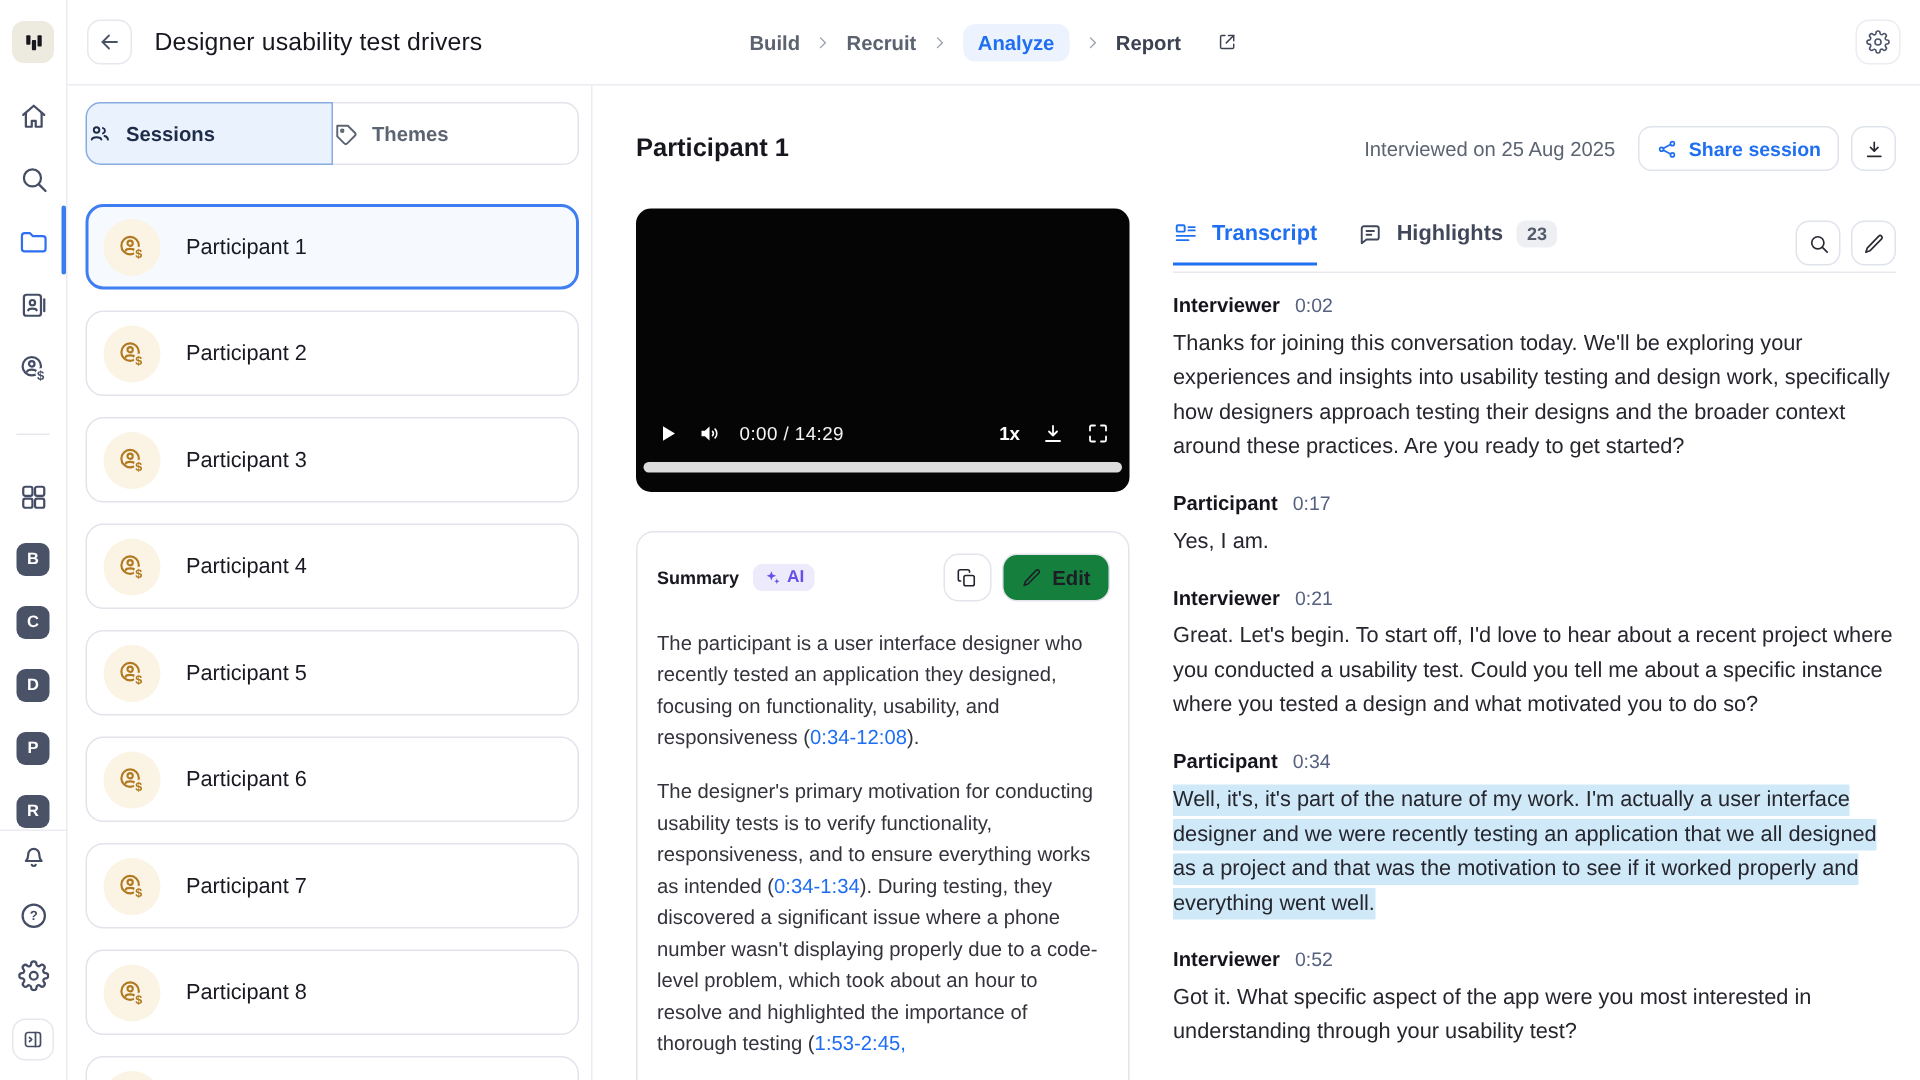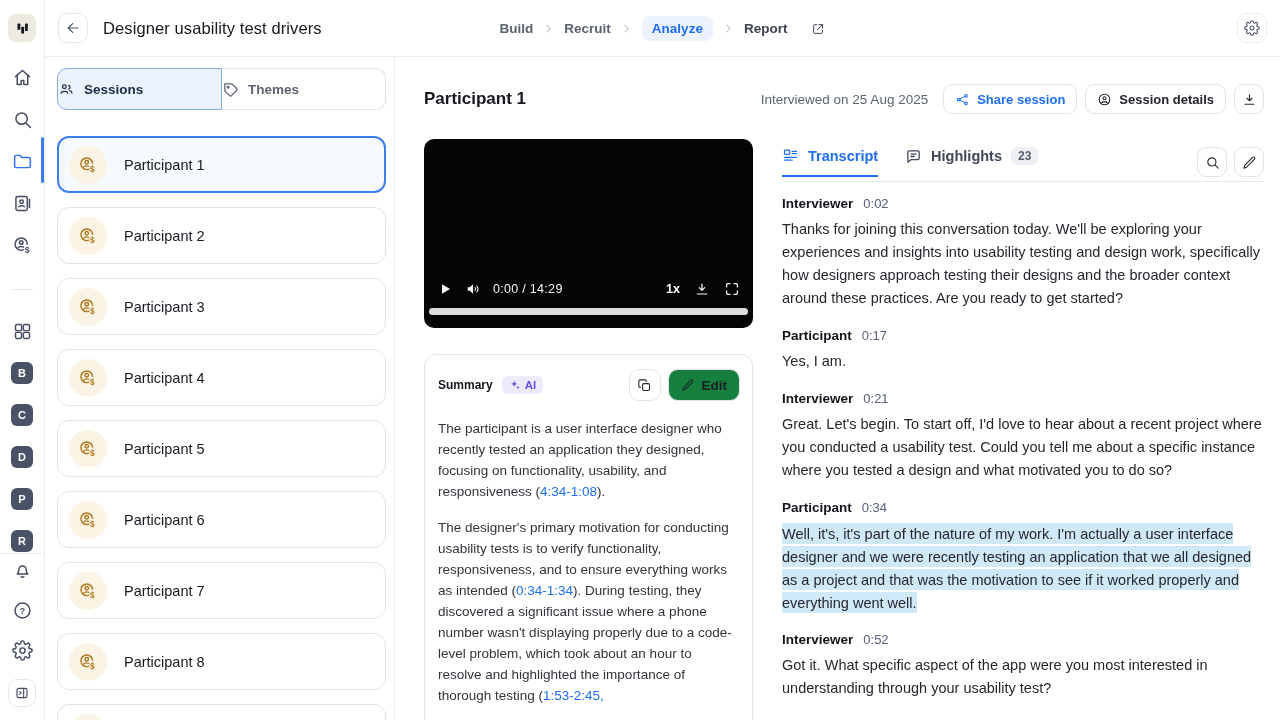--- a/index.html
+++ b/index.html
@@ -22,21 +22,21 @@
 
   
   .main{flex:1;display:flex;flex-direction:column;min-width:0}
   .header{height:57px;min-height:57px;border-bottom:1px solid #ebebf1;display:flex;align-items:center;position:relative;padding:0 13px}
   .back-btn{width:30px;height:30px;border:1px solid #e7e7ee;border-radius:9px;background:#fff;display:flex;align-items:center;justify-content:center;color:#4a5268;cursor:pointer}
   .back-btn svg{width:16px;height:16px}
   .app-title{font-size:16.5px;font-weight:400;margin-left:15px;letter-spacing:.1px}
   .breadcrumb{position:absolute;left:50%;transform:translateX(-50%);display:flex;align-items:center;gap:9px;font-size:13.5px;font-weight:600;color:#5b6270;white-space:nowrap}
   .crumb{cursor:pointer}
   .crumb.active{color:#1f6ff2;background:#edf3fe;padding:5px 10px;border-radius:8px}
-  .crumb.external{display:flex;align-items:flex-end;gap:24px;color:#3c4252}
+  .crumb.external{display:flex;align-items:flex-start;gap:24px;color:#3c4252}
   .crumb .ext svg{width:14px;height:14px}
   .chev{color:#9aa0ab}
   .chev svg{width:13px;height:13px}
   .gear-btn{margin-left:auto;width:30px;height:30px;border:1px solid #ececf2;border-radius:9px;background:#fff;display:flex;align-items:center;justify-content:center;color:#4a5268;cursor:pointer}
   .gear-btn svg{width:16px;height:16px}
 
   .content{flex:1;display:flex;min-height:0}
 
   
   .left-panel{width:350px;min-width:350px;border-right:1px solid #ebebf1;padding:11px 8px 0 12px;overflow:hidden}
@@ -390,30 +390,20 @@
             <span>
                 <svg viewBox="0 0 24 24" fill="none" stroke="currentColor" stroke-width="1.8" stroke-linecap="round">
                   <circle cx="6" cy="12" r="2.1"></circle>
                   <circle cx="17.5" cy="6" r="2.1"></circle>
                   <circle cx="17.5" cy="18" r="2.1"></circle>
                   <path d="M8 11l7.5-4M8 13l7.5 4"></path>
                 </svg>
               </span>
             <span>Share session</span>
           </button>
-          <button class="btn details">
-            <span>
-                <svg viewBox="0 0 24 24" fill="none" stroke="currentColor" stroke-width="1.7" stroke-linecap="round">
-                  <circle cx="12" cy="12" r="8.5"></circle>
-                  <circle cx="12" cy="10" r="2.4"></circle>
-                  <path d="M7.4 17.6c.8-2.4 8.4-2.4 9.2 0"></path>
-                </svg>
-              </span>
-            <span>Session details</span>
-          </button>
           <div class="icon-btn">
             <span>
                 <svg viewBox="0 0 24 24" fill="none" stroke="currentColor" stroke-width="1.8" stroke-linecap="round" stroke-linejoin="round">
                   <path d="M12 4.5V14M12 14l-4-4M12 14l4-4"></path>
                   <path d="M5 19.5h14"></path>
                 </svg>
               </span>
           </div>
         </div>
       </div>
@@ -481,21 +471,21 @@
                   <span>
                       <svg viewBox="0 0 24 24" fill="none" stroke="currentColor" stroke-width="1.8" stroke-linecap="round" stroke-linejoin="round">
                         <path d="M16.8 3.8a2.2 2.2 0 0 1 3.1 3.1L7.3 19.5 3 21l1.5-4.3z"></path>
                       </svg>
                     </span>
                   <span>Edit</span>
                 </span>
               </span>
             </div>
             <div class="sum-body" id="summary-body">
-                <p class="s-par">The participant is a user interface designer who recently tested an application they designed, focusing on functionality, usability, and responsiveness (<span class="ts-link">4:34-1:08</span>).</p>
+                <p class="s-par">The participant is a user interface designer who recently tested an application they designed, focusing on functionality, usability, and responsiveness (<span class="ts-link">0:34-12:08</span>).</p>
                 <p class="s-par">The designer's primary motivation for conducting usability tests is to verify functionality, responsiveness, and to ensure everything works as intended (<span class="ts-link">0:34-1:34</span>). During testing, they discovered a significant issue where a phone number wasn't displaying properly due to a code-level problem, which took about an hour to resolve and highlighted the importance of thorough testing (<span class="ts-link">1:53-2:45,</span></p>
               </div>
           </div>
         </div>
 
         <div class="col-right">
           <div class="t-tabs">
             <div class="t-tab active">
               <span>
                   <svg viewBox="0 0 24 24" fill="none" stroke="currentColor" stroke-width="1.8" stroke-linecap="round">

